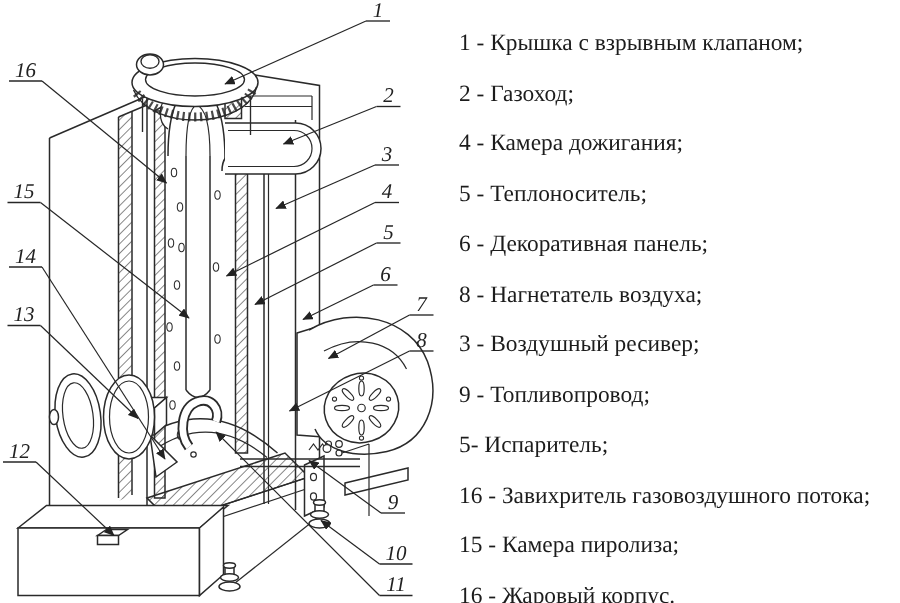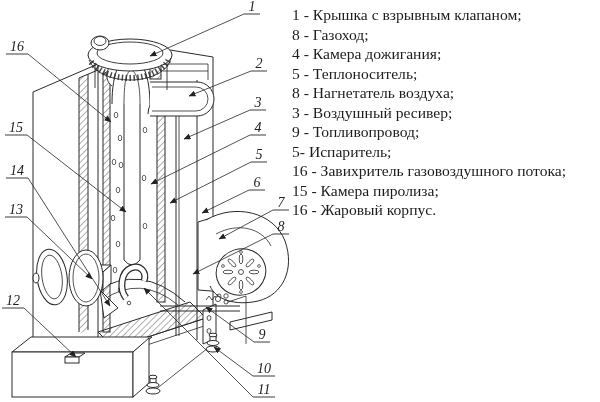--- a/index.html
+++ b/index.html
@@ -5,21 +5,21 @@
   html,body{margin:0;padding:0;background:#e8e8e8;}
   .stage{
     position:relative;width:600px;height:402px;background:#ffffff;
     font-family:"Liberation Serif","DejaVu Serif",serif;overflow:hidden;
   }
   #diagram-svg{position:absolute;left:0;top:0;}
   #legend{
     position:absolute;left:292px;top:5px;margin:0;padding:0;list-style:none;
     width:300px;color:#1c1c1c;font-size:15.6px;line-height:19.5px;white-space:nowrap;
   }
-  #legend li{margin:0;padding:0;}
+  #legend li{margin:14px;padding:0;}
   .callout-num{
     font-family:"Liberation Serif","DejaVu Serif",serif;
     font-style:italic;font-size:14px;fill:#222222;
   }
 </style>
 </head>
 <body>
 
 <div class="stage">
 
@@ -276,23 +276,24 @@
         <g>
           <line x1="28" y1="54" x2="111" y2="122" stroke="#262626" stroke-width="0.8" marker-end="url(#arr)"></line>
           <line x1="6" y1="54" x2="28" y2="54" stroke="#262626" stroke-width="0.9"></line>
           <text x="17" y="51" text-anchor="middle" class="callout-num">16</text>
         </g>
       </g>
   </svg>
 
   <ul id="legend">
       <li>1 - Крышка с взрывным клапаном;</li>
-      <li>8 - Газоход;</li>
+      <li>2 - Газоход;</li>
       <li>4 - Камера дожигания;</li>
       <li>5 - Теплоноситель;</li>
+      <li>6 - Декоративная панель;</li>
       <li>8 - Нагнетатель воздуха;</li>
       <li>3 - Воздушный ресивер;</li>
       <li>9 - Топливопровод;</li>
       <li>5- Испаритель;</li>
       <li>16 - Завихритель газовоздушного потока;</li>
       <li>15 - Камера пиролиза;</li>
       <li>16 - Жаровый корпус.</li>
     </ul>
 </div>
 

